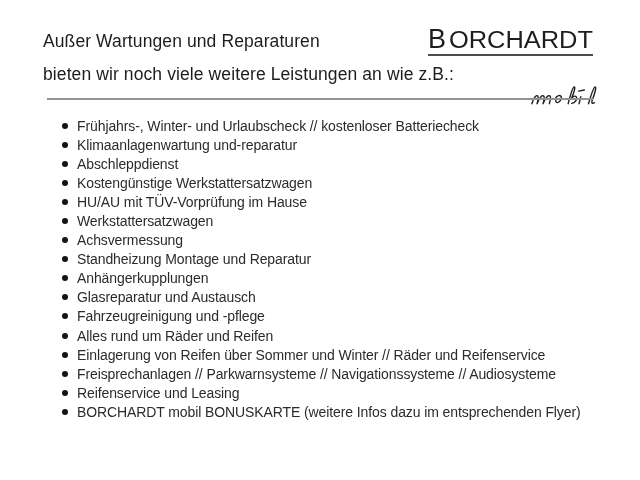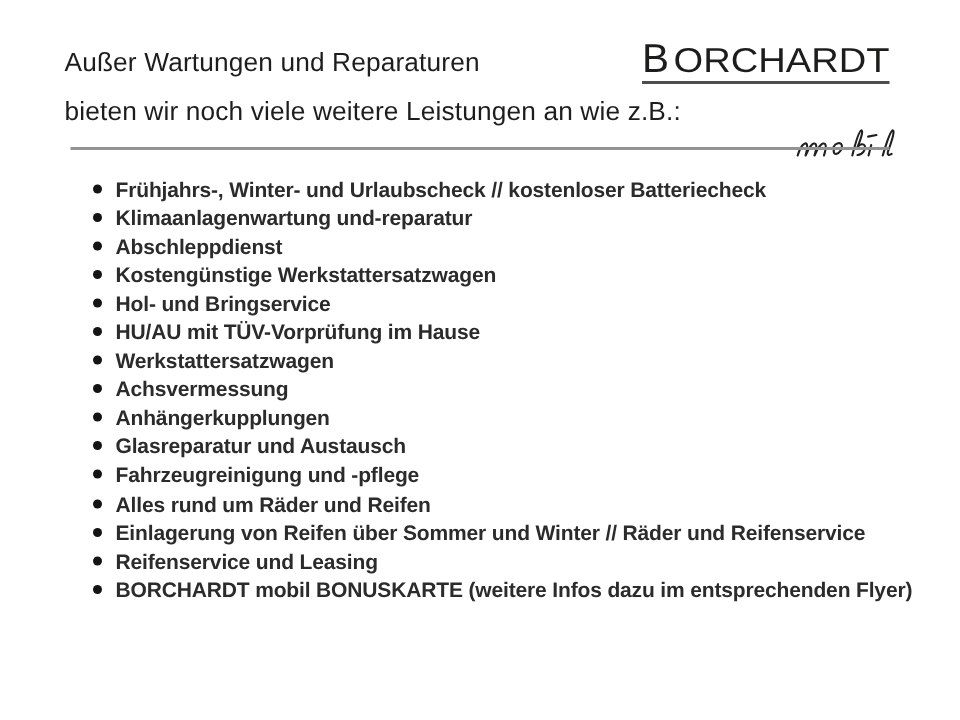--- a/index.html
+++ b/index.html
@@ -64,21 +64,20 @@
     width: 546px; height: 2px;
     background: #939393;
   }
 
   
   .services {
     position: absolute;
     left: 62px; top: 116px;
     margin: 0; padding: 0;
     list-style: none;
-    font-weight: bold;
   }
   .services li {
     height: 19.1px;
     display: flex;
     align-items: center;
     white-space: nowrap;
   }
   .services .bullet {
     flex: 0 0 auto;
     width: 6px; height: 6px;
@@ -131,33 +130,33 @@
     <li>
         <span class="bullet"></span>
         <span class="txt">Abschleppdienst</span>
       </li>
     <li>
         <span class="bullet"></span>
         <span class="txt">Kostengünstige Werkstattersatzwagen</span>
       </li>
     <li>
         <span class="bullet"></span>
-        <span class="txt">Hol- und Bringservice</span>
-      </li>
-    <li>
-        <span class="bullet"></span>
         <span class="txt">HU/AU mit TÜV-Vorprüfung im Hause</span>
       </li>
     <li>
         <span class="bullet"></span>
         <span class="txt">Werkstattersatzwagen</span>
       </li>
     <li>
         <span class="bullet"></span>
         <span class="txt">Achsvermessung</span>
+      </li>
+    <li>
+        <span class="bullet"></span>
+        <span class="txt">Standheizung Montage und Reparatur</span>
       </li>
     <li>
         <span class="bullet"></span>
         <span class="txt">Anhängerkupplungen</span>
       </li>
     <li>
         <span class="bullet"></span>
         <span class="txt">Glasreparatur und Austausch</span>
       </li>
     <li>
@@ -167,20 +166,24 @@
     <li>
         <span class="bullet"></span>
         <span class="txt">Alles rund um Räder und Reifen</span>
       </li>
     <li>
         <span class="bullet"></span>
         <span class="txt">Einlagerung von Reifen über Sommer und Winter // Räder und Reifenservice</span>
       </li>
     <li>
         <span class="bullet"></span>
+        <span class="txt">Freisprechanlagen // Parkwarnsysteme // Navigationssysteme // Audiosysteme</span>
+      </li>
+    <li>
+        <span class="bullet"></span>
         <span class="txt">Reifenservice und Leasing</span>
       </li>
     <li>
         <span class="bullet"></span>
         <span class="txt">BORCHARDT mobil BONUSKARTE (weitere Infos dazu im entsprechenden Flyer)</span>
       </li>
   </ul>
 
 </div>
 

